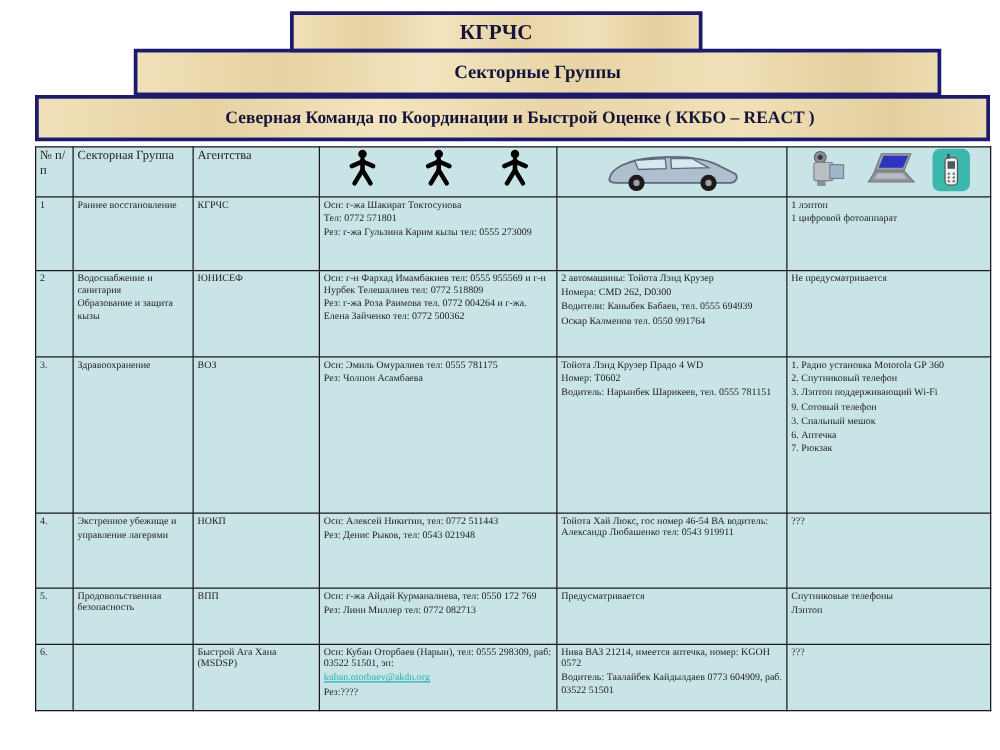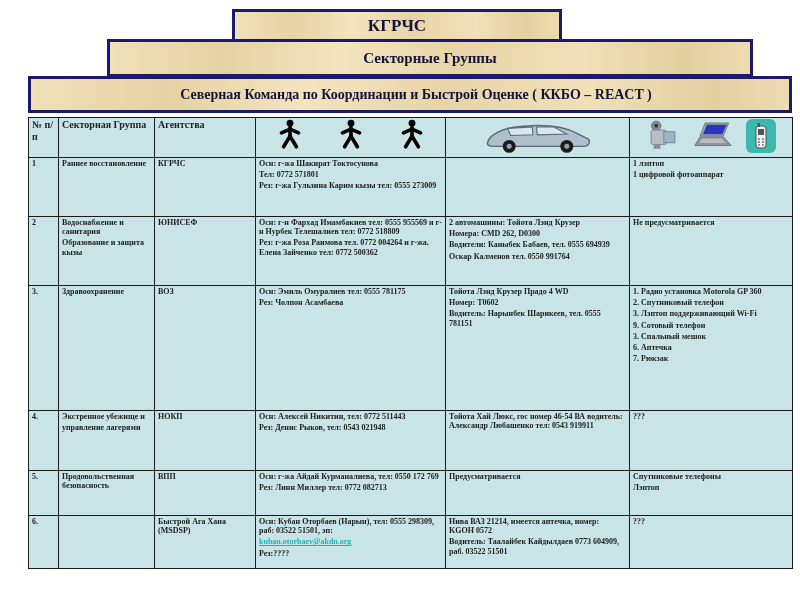--- a/index.html
+++ b/index.html
@@ -21,21 +21,21 @@
   
   table{
     position:absolute;left:28px;top:117px;width:764px;
     border-collapse:collapse;table-layout:fixed;z-index:4;
     background:#c9e4e6;
   }
   td,th{
     border:1.6px solid #1a1a1a;
     vertical-align:top;text-align:left;
     padding:1px 3px 2px 3px;
-    font-weight:bold;
+    font-weight:normal;
     overflow:hidden;
     box-sizing:border-box;
   }
   thead th{font-size:10px;line-height:1.15;color:#222;}
   tbody td{font-size:8px;line-height:1.15;color:#222;}
   thead tr{height:38px;}
   tbody tr:nth-child(1){height:59px;}
   tbody tr:nth-child(2){height:69px;}
   tbody tr:nth-child(3){height:125px;}
   tbody tr:nth-child(4){height:60px;}

